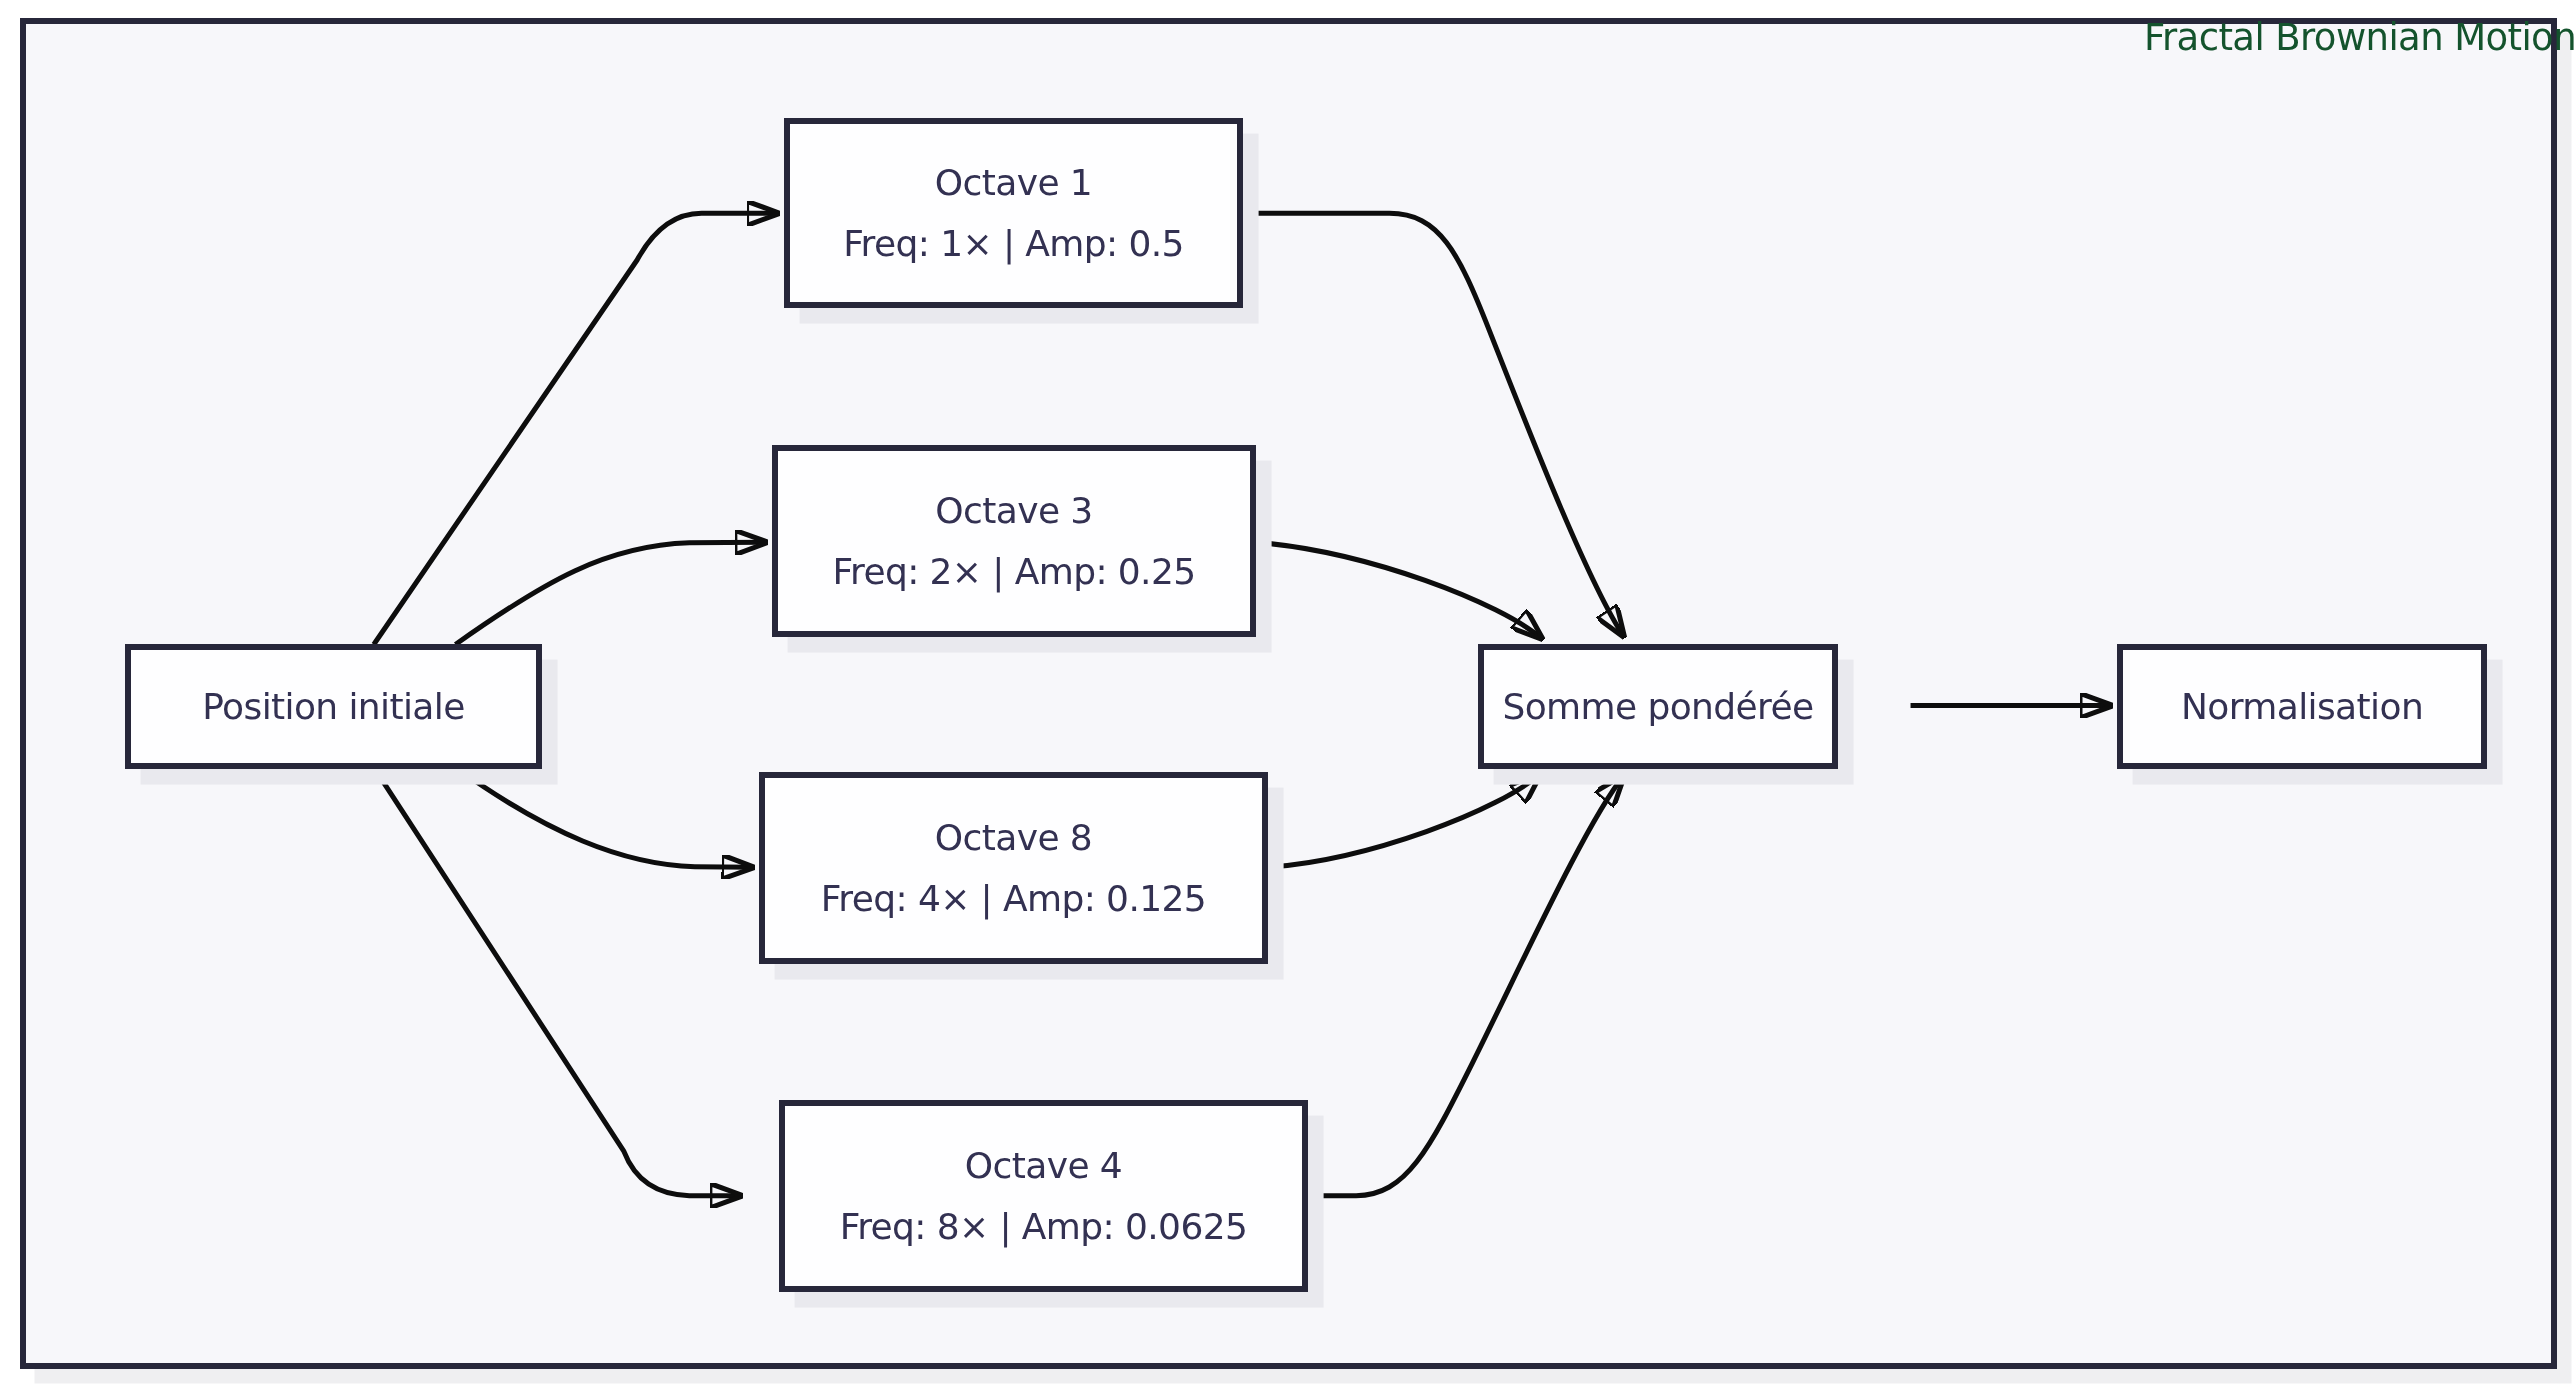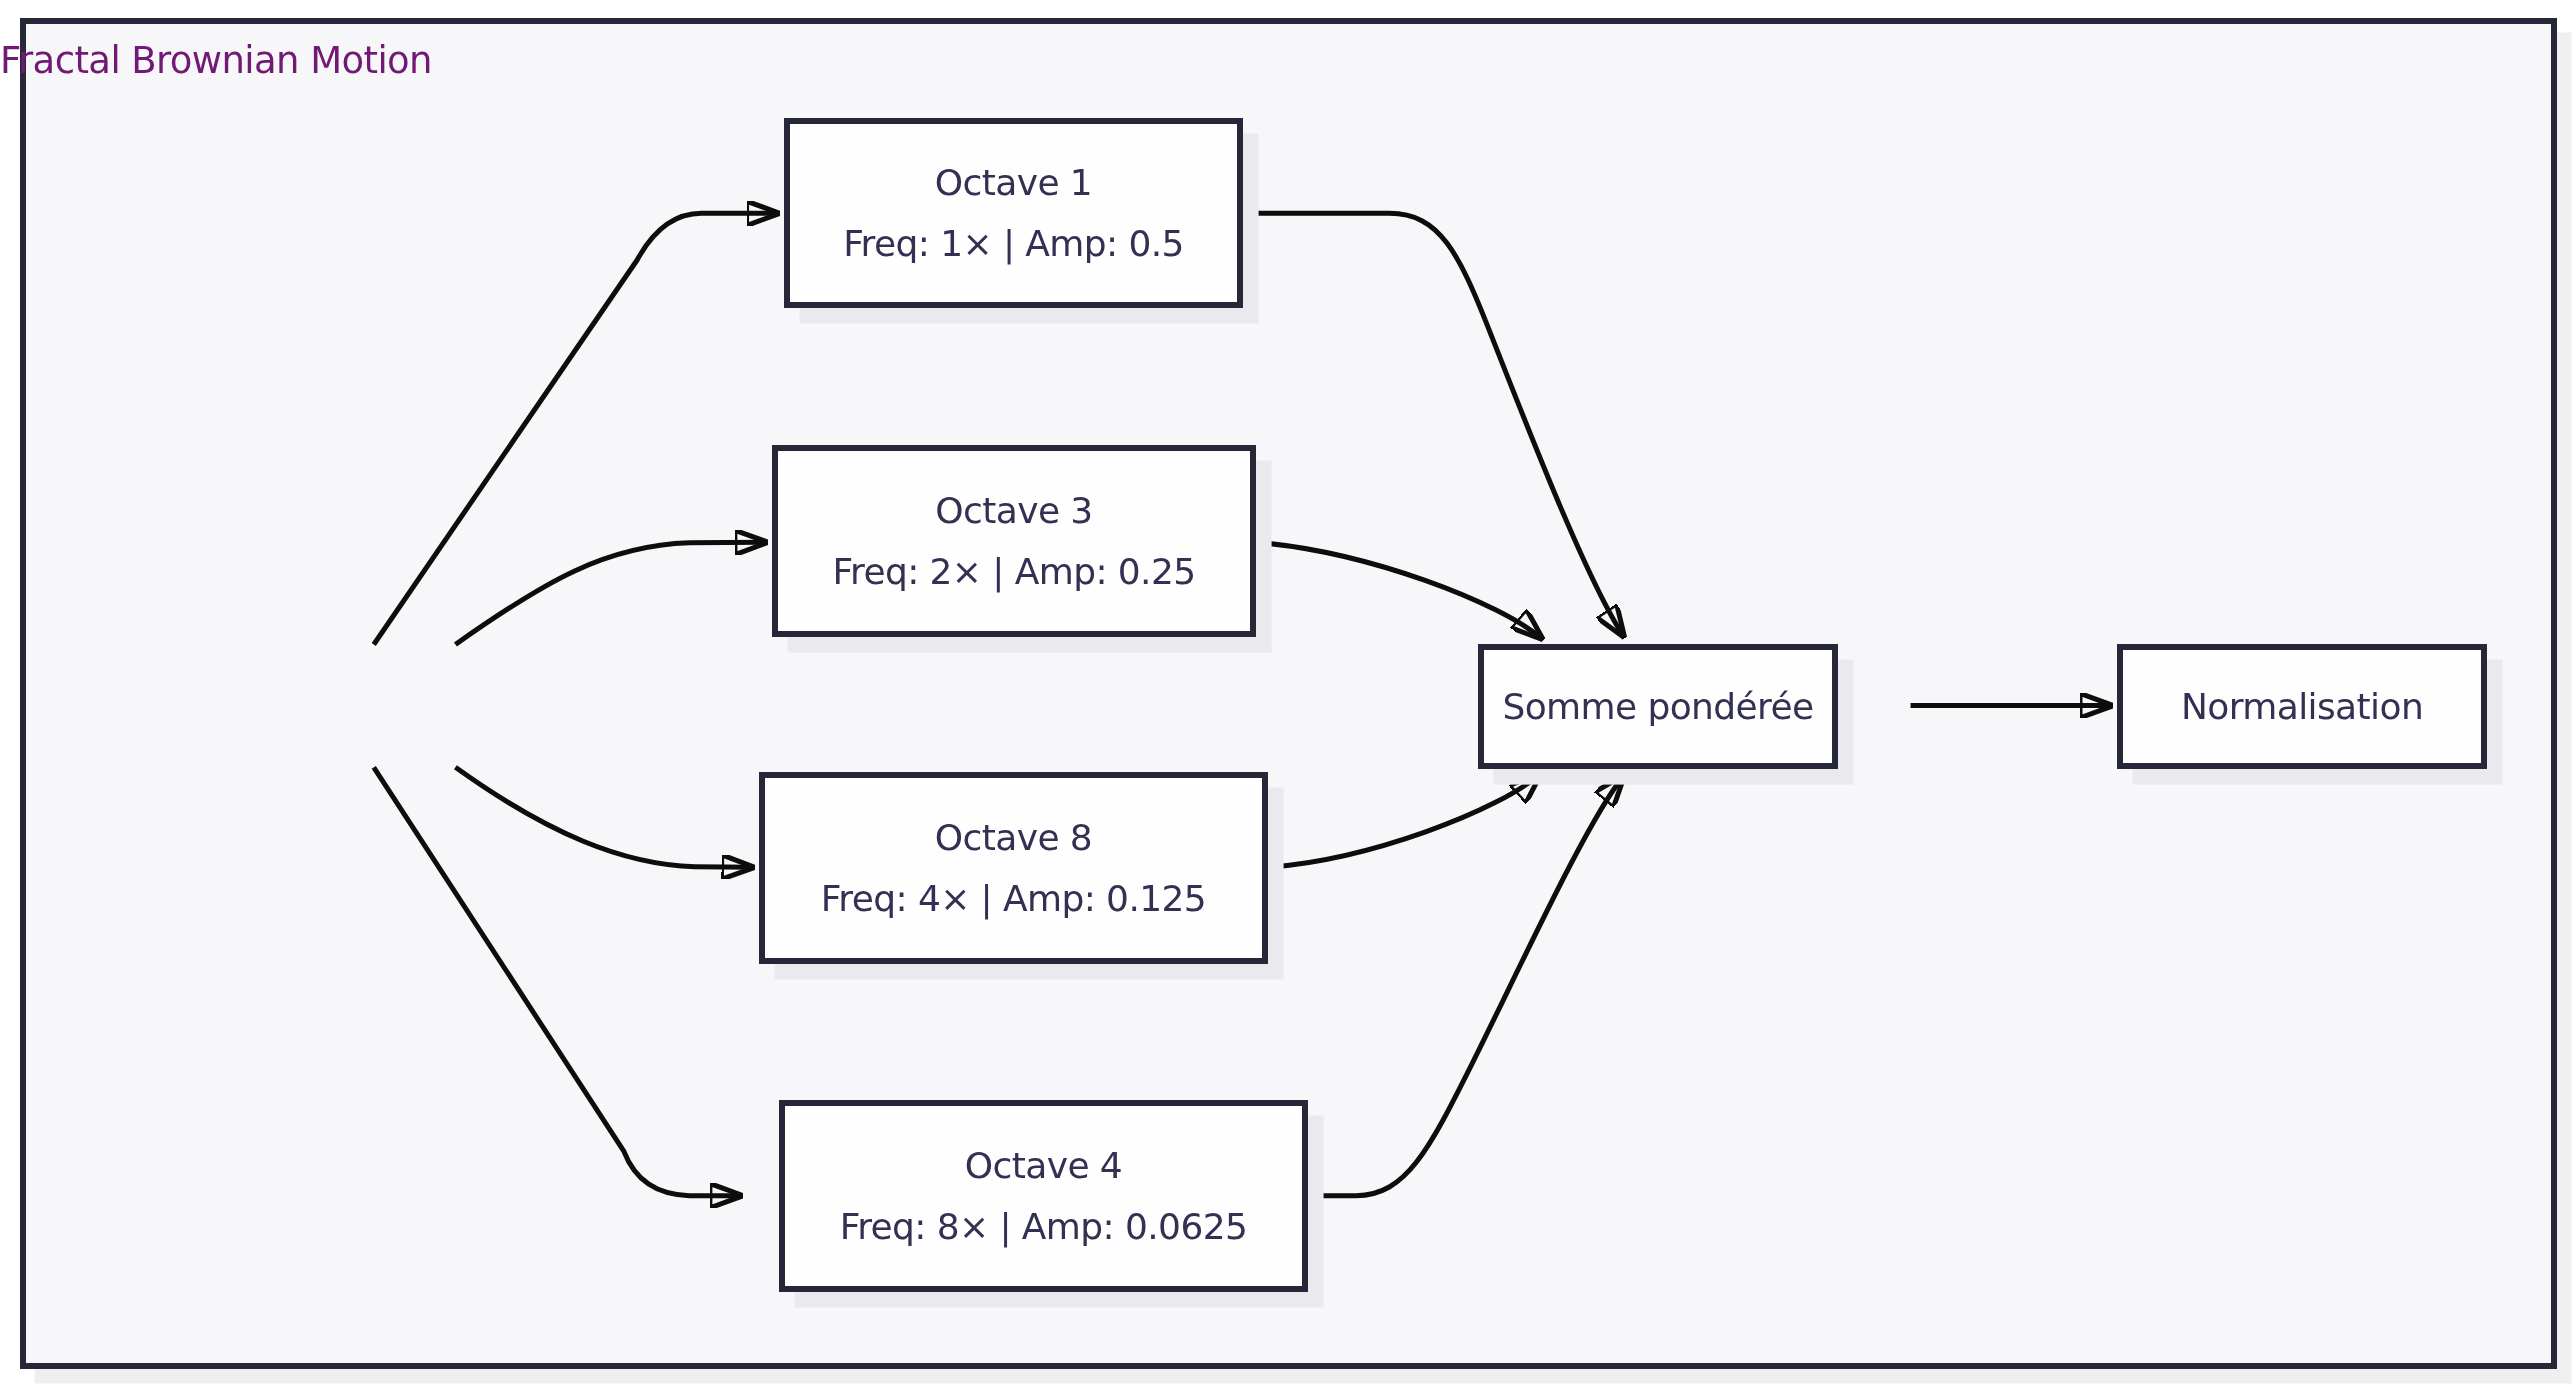--- a/index.html
+++ b/index.html
@@ -22,26 +22,26 @@
     width: 2537px;
     height: 1351px;
     background: #f7f7fa;
     border: 6.1px solid #27273a;
     box-sizing: border-box;
     box-shadow: 14.5px 14.5px 0 #efeff1;
   }
   .diagram-title {
     position: absolute;
     left: 0;
-    top: 39px;
+    top: 16px;
     width: 100%;
-    text-align: left;
+    text-align: right;
     font-size: 37px;
     letter-spacing: -0.6px;
-    color: #701a75;
+    color: #14532d;
     z-index: 3;
   }
   .edges-layer {
     position: absolute;
     left: 0;
     top: 0;
     width: 2576px;
     height: 1389px;
     z-index: 1;
   }
@@ -95,20 +95,23 @@
     <path d="M 819 1160 C 980 1046, 1090 982, 1240 977 L 1379 976" marker-end="url(#arrowhead)"></path>
     <path d="M 819 1381 C 985 1500, 1120 1556, 1250 1560 L 1355 1561" marker-end="url(#arrowhead)"></path>
     <path d="M 672 1381 L 1122 2072 Q 1152 2150 1240 2152 L 1334 2152" marker-end="url(#arrowhead)"></path>
     <path d="M 2235 384 L 2500 384 C 2590 384, 2625 455, 2680 595 C 2745 760, 2855 1045, 2922 1146" marker-end="url(#arrowhead)"></path>
     <path d="M 2259 976 C 2460 992, 2700 1085, 2775 1150" marker-end="url(#arrowhead)"></path>
     <path d="M 2280 1561 C 2460 1549, 2700 1458, 2772 1392" marker-end="url(#arrowhead)"></path>
     <path d="M 2295 2152 L 2440 2152 C 2530 2152, 2572 2068, 2650 1912 C 2735 1742, 2855 1478, 2922 1396" marker-end="url(#arrowhead)"></path>
     <path d="M 3438 1270 L 3800 1270" marker-end="url(#arrowhead)"></path>
   </svg>
 
+  <div class="node node-pos">
+    <div class="line">Position initiale</div>
+  </div>
 
   <div class="node node-oct1">
     <div class="line">Octave 1</div>
     <div class="line">Freq: 1× | Amp: 0.5</div>
   </div>
 
   <div class="node node-oct2">
     <div class="line">Octave 3</div>
     <div class="line">Freq: 2× | Amp: 0.25</div>
   </div>

